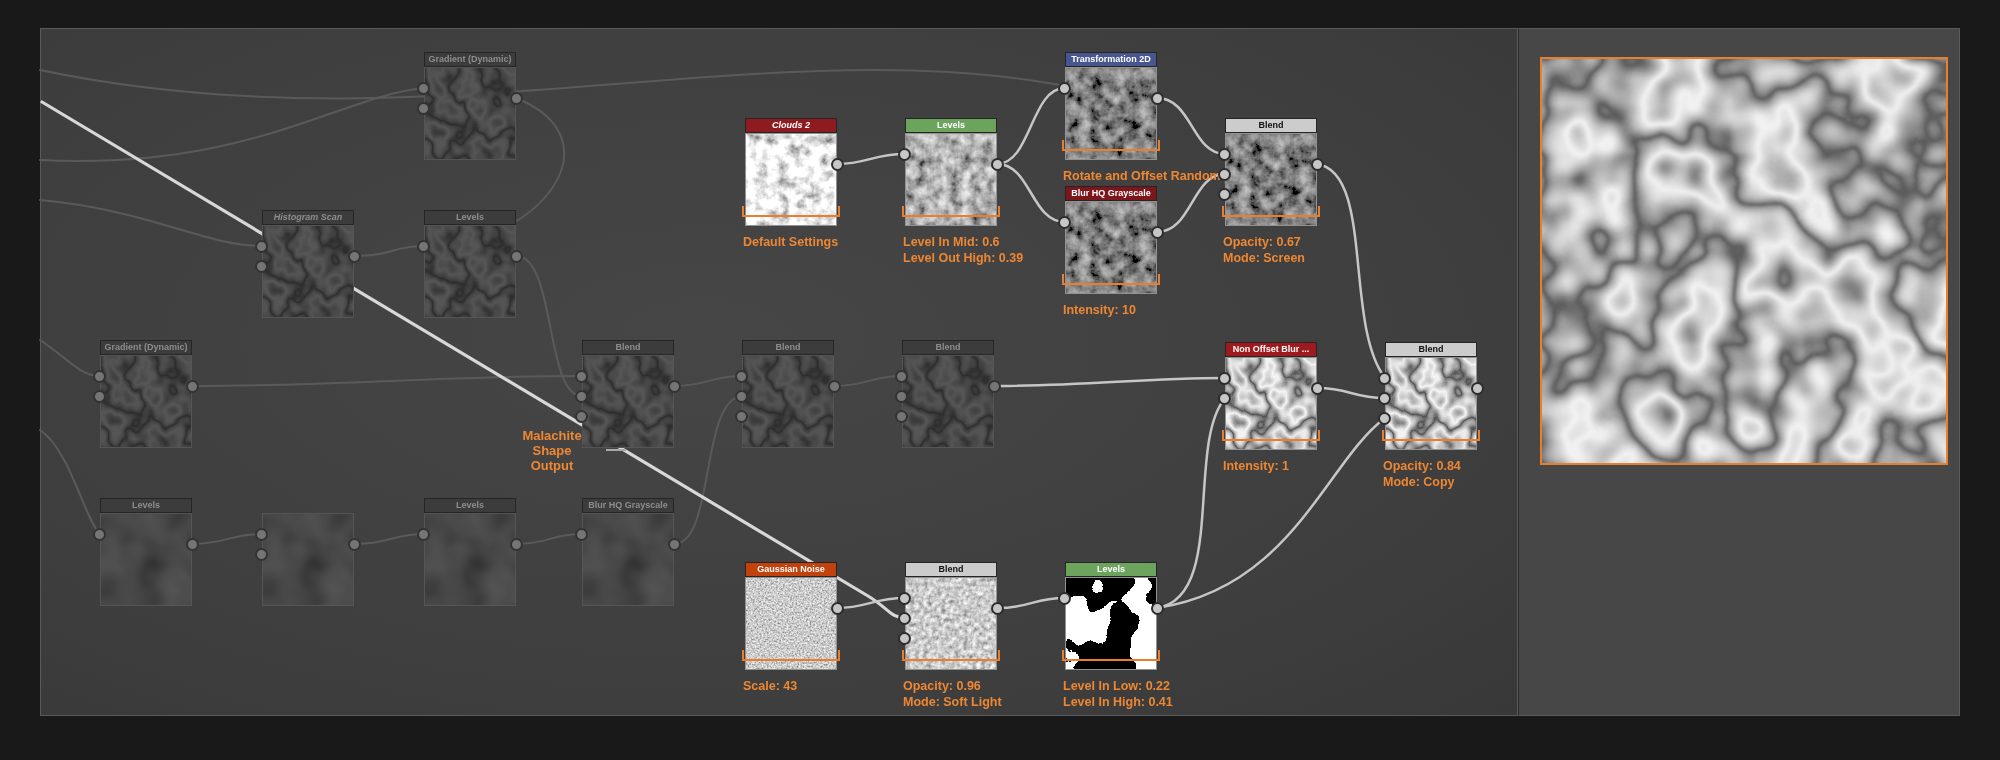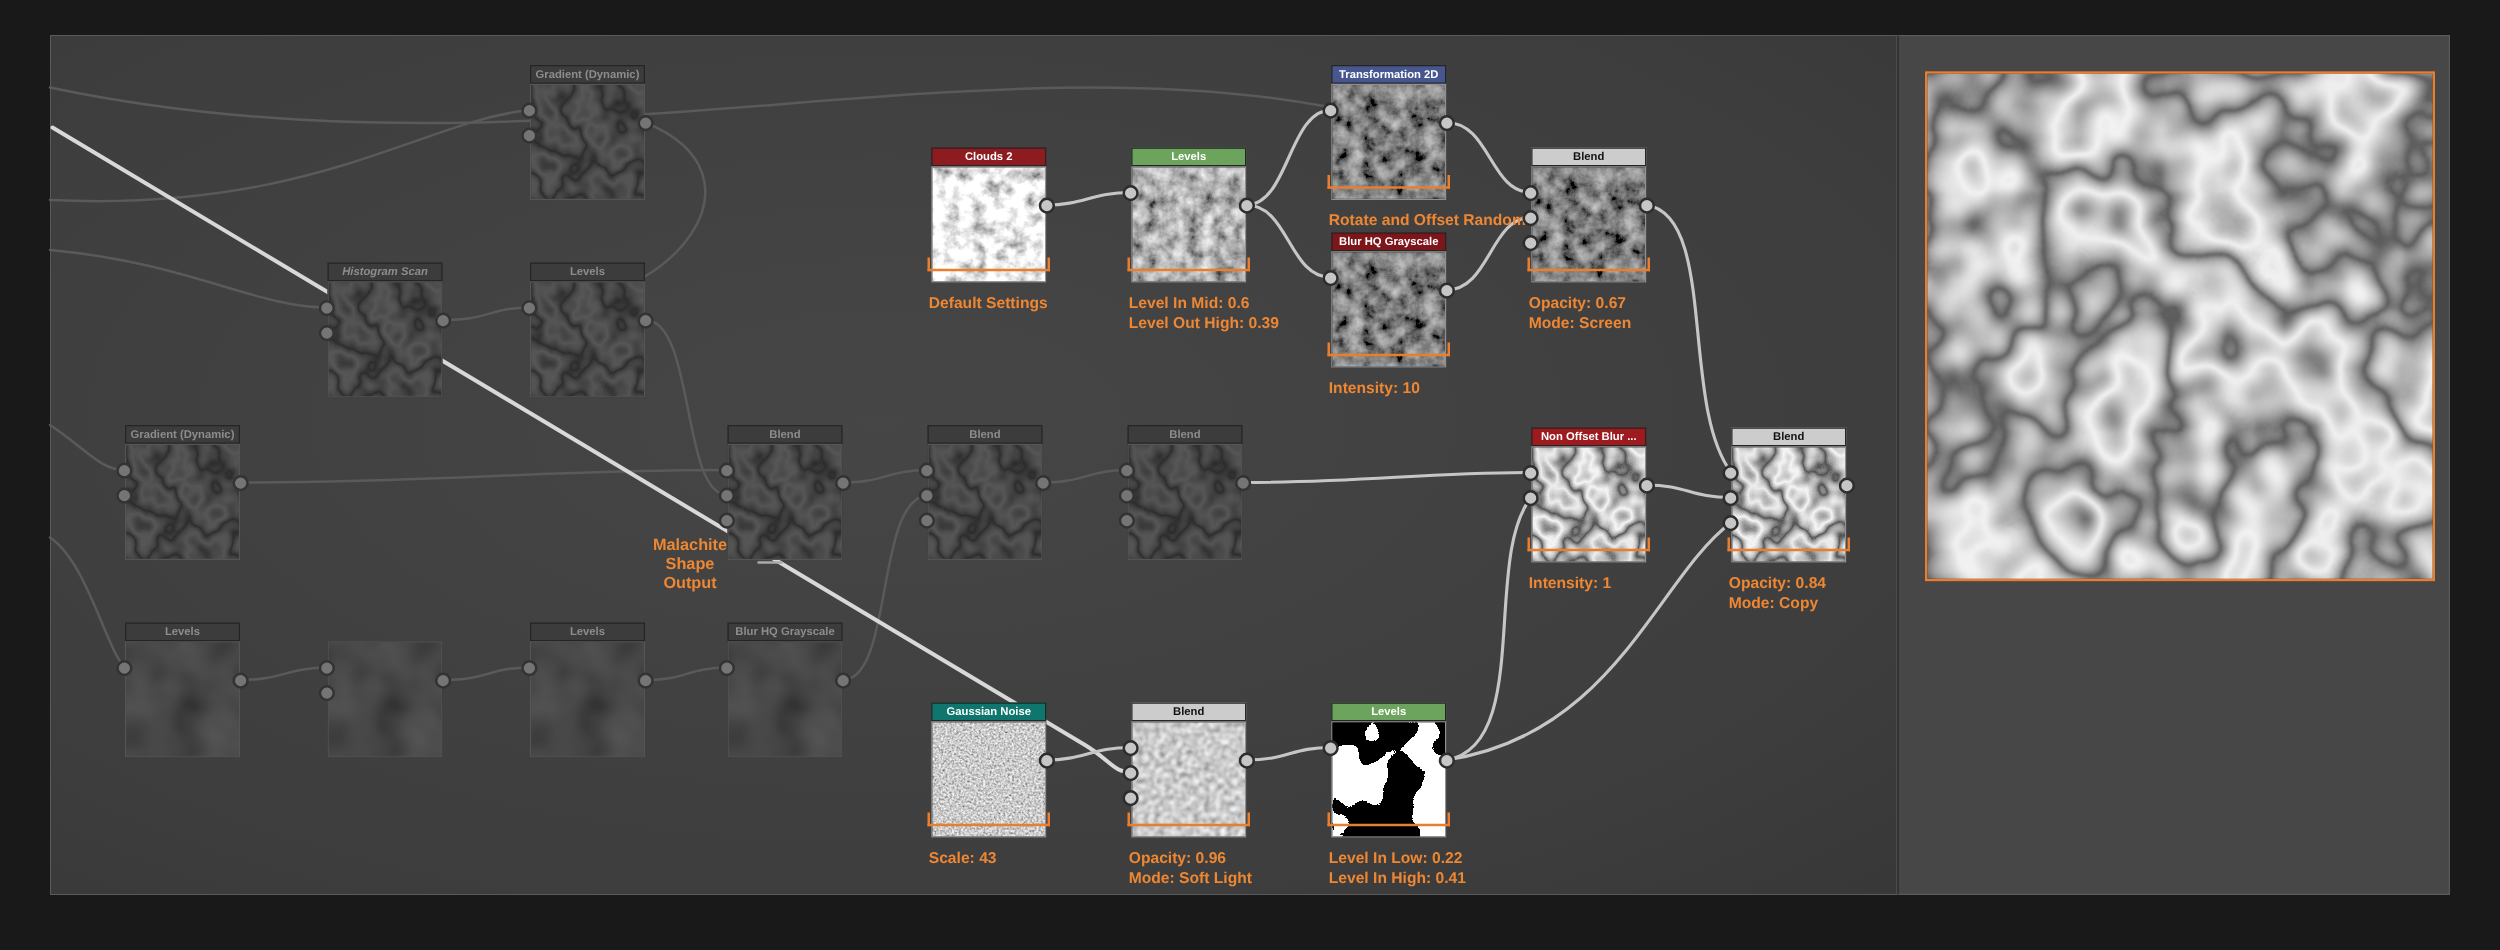--- a/index.html
+++ b/index.html
@@ -350,21 +350,21 @@
         <rect class="tex" x="0" y="0" width="92" height="92" filter="url(#ft-blobs-soft)"></rect>
       </svg>
     </div>
 
     <div class="caption"></div>
   <span class="port in" style="top: 30px;"></span>
         <span class="port out" style="top: 40px;"></span>
       </div>
       <div class="node active" style="left: 745px; top: 118px;">
     <div class="head" style="background: rgb(142, 27, 32);">
-      <span class="title" style="color: rgb(255, 255, 255);">Clouds 2</span>
+      <span class="title" style="color: rgb(255, 255, 255); font-style: italic;">Clouds 2</span>
     </div>
     <div class="thumb">
       <svg viewBox="0 0 92 92" preserveAspectRatio="none">
         <rect class="tex" x="0" y="0" width="92" height="92" filter="url(#ft-clouds)"></rect>
       </svg>
     </div>
     <div class="sel"></div>
     <div class="caption">
           <div>Default Settings</div>
         </div>
@@ -468,21 +468,21 @@
     <div class="caption">
           <div>Opacity: 0.84</div>
           <div>Mode: Copy</div>
         </div>
   <span class="port in" style="top: 30px;"></span>
         <span class="port in" style="top: 50px;"></span>
         <span class="port in" style="top: 70px;"></span>
         <span class="port out" style="top: 40px;"></span>
       </div>
       <div class="node active" style="left: 745px; top: 562px;">
-    <div class="head" style="background: #0f766e;">
+    <div class="head" style="background: #c2410c;">
       <span class="title" style="color: rgb(255, 255, 255);">Gaussian Noise</span>
     </div>
     <div class="thumb">
       <svg viewBox="0 0 92 92" preserveAspectRatio="none">
         <rect class="tex" x="0" y="0" width="92" height="92" filter="url(#ft-noise)"></rect>
       </svg>
     </div>
     <div class="sel"></div>
     <div class="caption">
           <div>Scale: 43</div>

